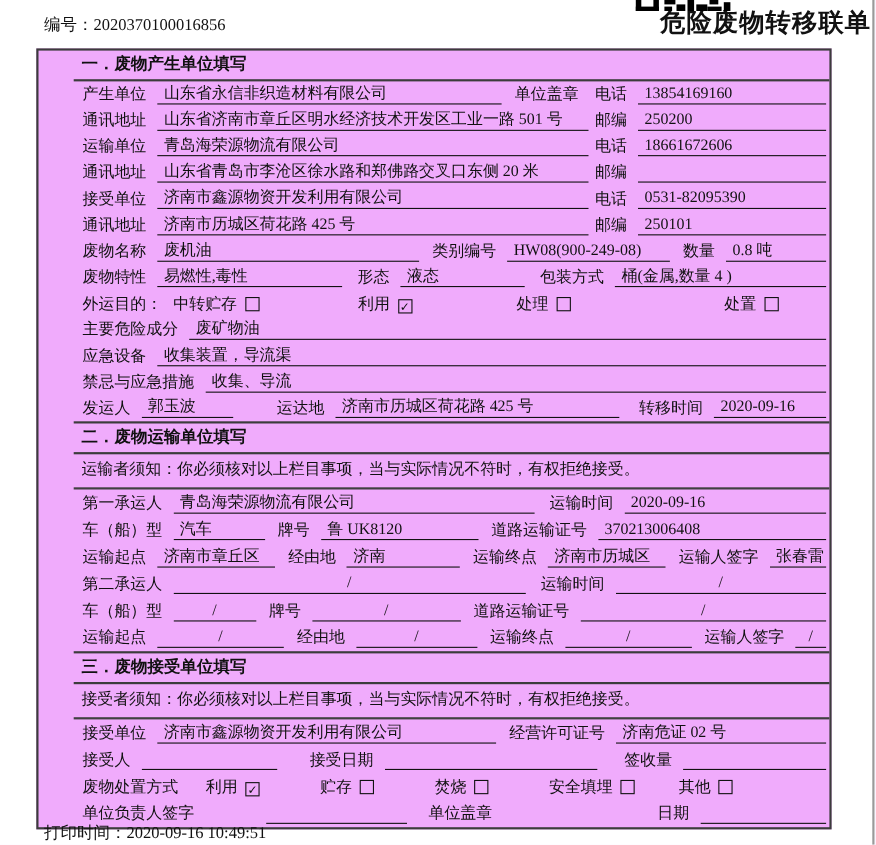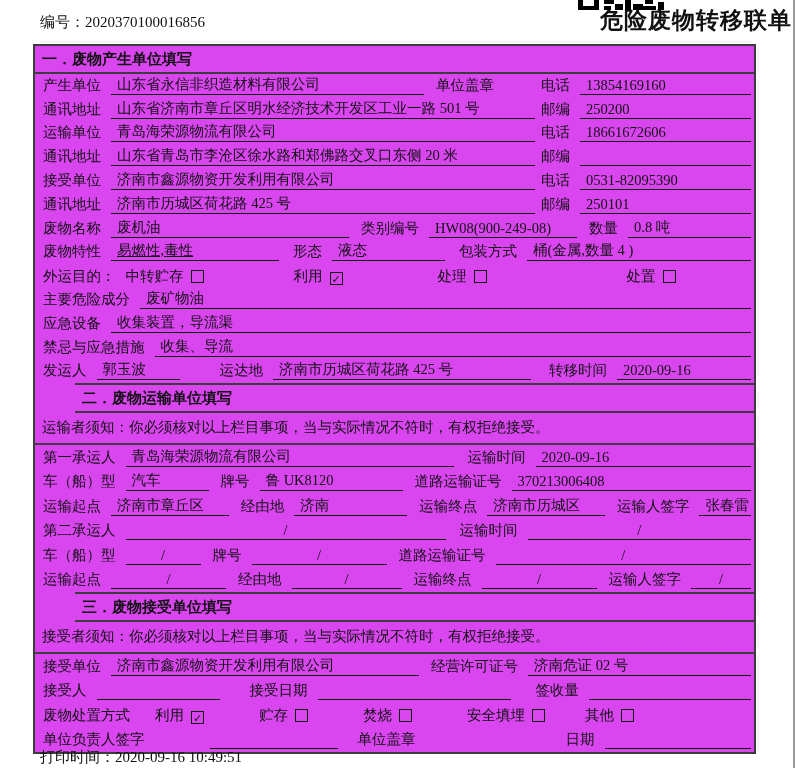--- a/index.html
+++ b/index.html
@@ -18,40 +18,40 @@
   .q2{left:26px;top:0;width:10px;height:4px;}
   .q3{left:26px;top:6px;width:7px;height:4px;}
   .q4{left:37px;top:4px;width:8px;height:6px;}
   .q5{left:47px;top:0;width:6px;height:10px;}
   .q6{left:55px;top:4px;width:10px;height:6px;}
   .q7{left:67px;top:0;width:8px;height:4px;}
   .q8{left:65px;top:6px;width:13px;height:4px;}
   .q9{left:80px;top:2px;width:6px;height:8px;}
 
   .form{position:absolute;left:33px;top:44px;width:723px;border:2px solid #3c3c3c;
-        box-sizing:border-box;background:#d946ef;}
+        box-sizing:border-box;background:#f0abfc;padding-left:32px;}
   .sec-h{height:26px;line-height:26px;font-weight:bold;font-size:15px;padding-left:7px;
          border-bottom:2px solid #3c3c3c;
          font-family:"Liberation Sans","DejaVu Sans",sans-serif;}
-  .sec-h.mid{border-top:2px solid #3c3c3c;margin-left:40px;}
+  .sec-h.mid{border-top:2px solid #3c3c3c;}
   .notice{height:30px;line-height:30px;font-size:14.5px;padding-left:7px;
           border-bottom:2px solid #404040;white-space:nowrap;font-family:Liberation Mono, monospace;}
   .r{display:flex;align-items:flex-end;height:23.8px;padding:0 3px 3px 8px;
      font-size:14.5px;white-space:nowrap;box-sizing:border-box;}
   .s2 .r{height:24.5px;} .s3 .r{height:24.5px;}
   .r.opts{align-items:center;padding-bottom:0;}
   .lbl{margin-right:10px;}
   .u{border-bottom:1px solid #111;padding:0 2px 0 6px;min-height:1px;}
   .u.c{text-align:center;padding:0;}
   .grow{flex:1;margin-right:6px;}
   .grow.last{margin-right:0;}
   .rg{display:flex;align-items:flex-end;margin-left:auto;width:210px;}
   .rg .u{flex:1;margin-right:0;}
   .w75{width:75px;} .w105{width:105px;} .w110{width:110px;} .w115{width:115px;}
-  .w120{width:120px;} .w135{width:135px;} .w140{width:140px;} .w160{width:160px;text-decoration:underline;}
+  .w120{width:120px;} .w135{width:135px;} .w140{width:140px;} .w160{width:160px;}
   .w185{width:185px;} .w230{width:230px;} .w250{width:250px;} .w300{width:300px;}
   .w305{width:305px;} .w320{width:320px;}
   .cb{display:inline-block;width:13px;height:13px;border:1px solid #111;margin-left:7px;
       font-size:11px;line-height:13px;text-align:center;vertical-align:-2px;
       font-family:"DejaVu Sans",sans-serif;box-sizing:border-box;}
   .ml12{margin-left:12px;} .ml14{margin-left:14px;font-family:Liberation Mono, monospace;} .ml18{margin-left:18px;}
   .ml20{margin-left:20px;} .ml25{margin-left:25px;} .ml30{margin-left:30px;}
   .ml40{margin-left:40px;} .ml55{margin-left:55px;} .ml15{margin-left:15px;} .ml95{margin-left:95px;} .ml140{margin-left:140px;} .ml90{margin-left:90px;}
   .ftr{position:absolute;left:40px;top:748px;font-size:15px;white-space:nowrap;}
 </style>

